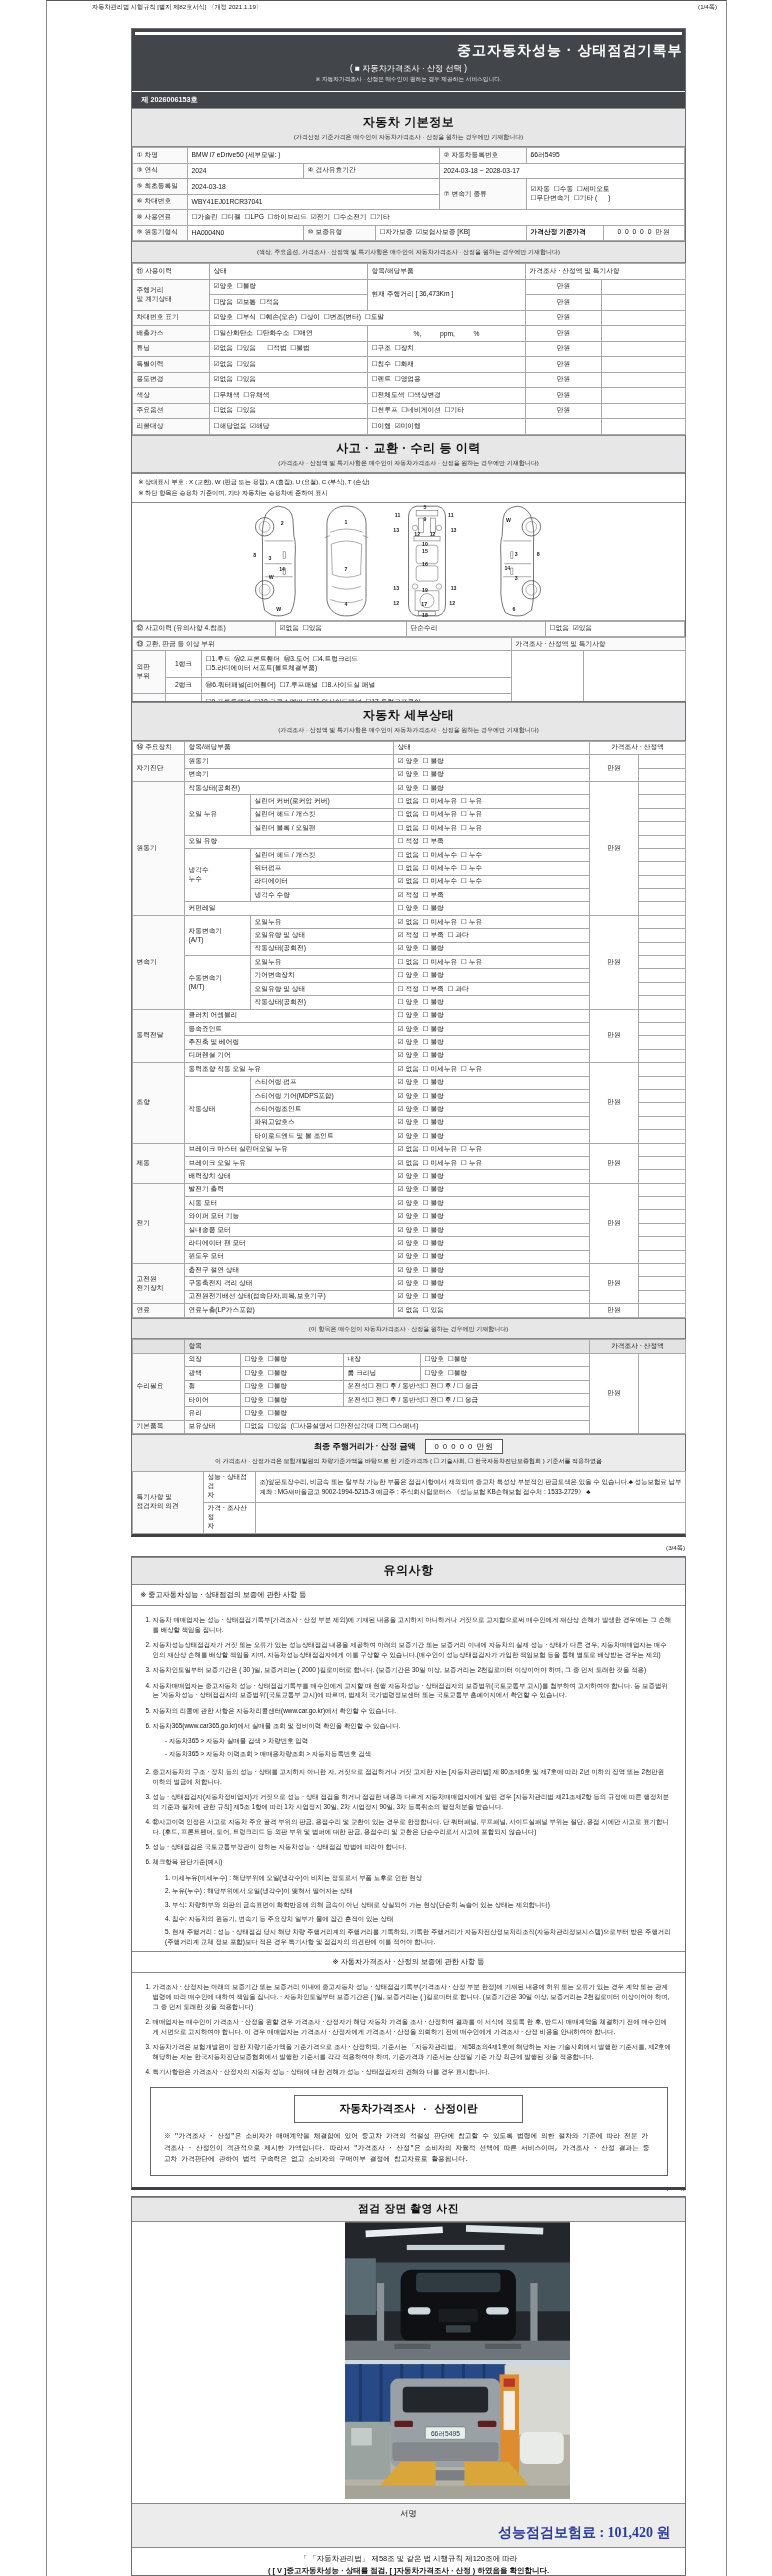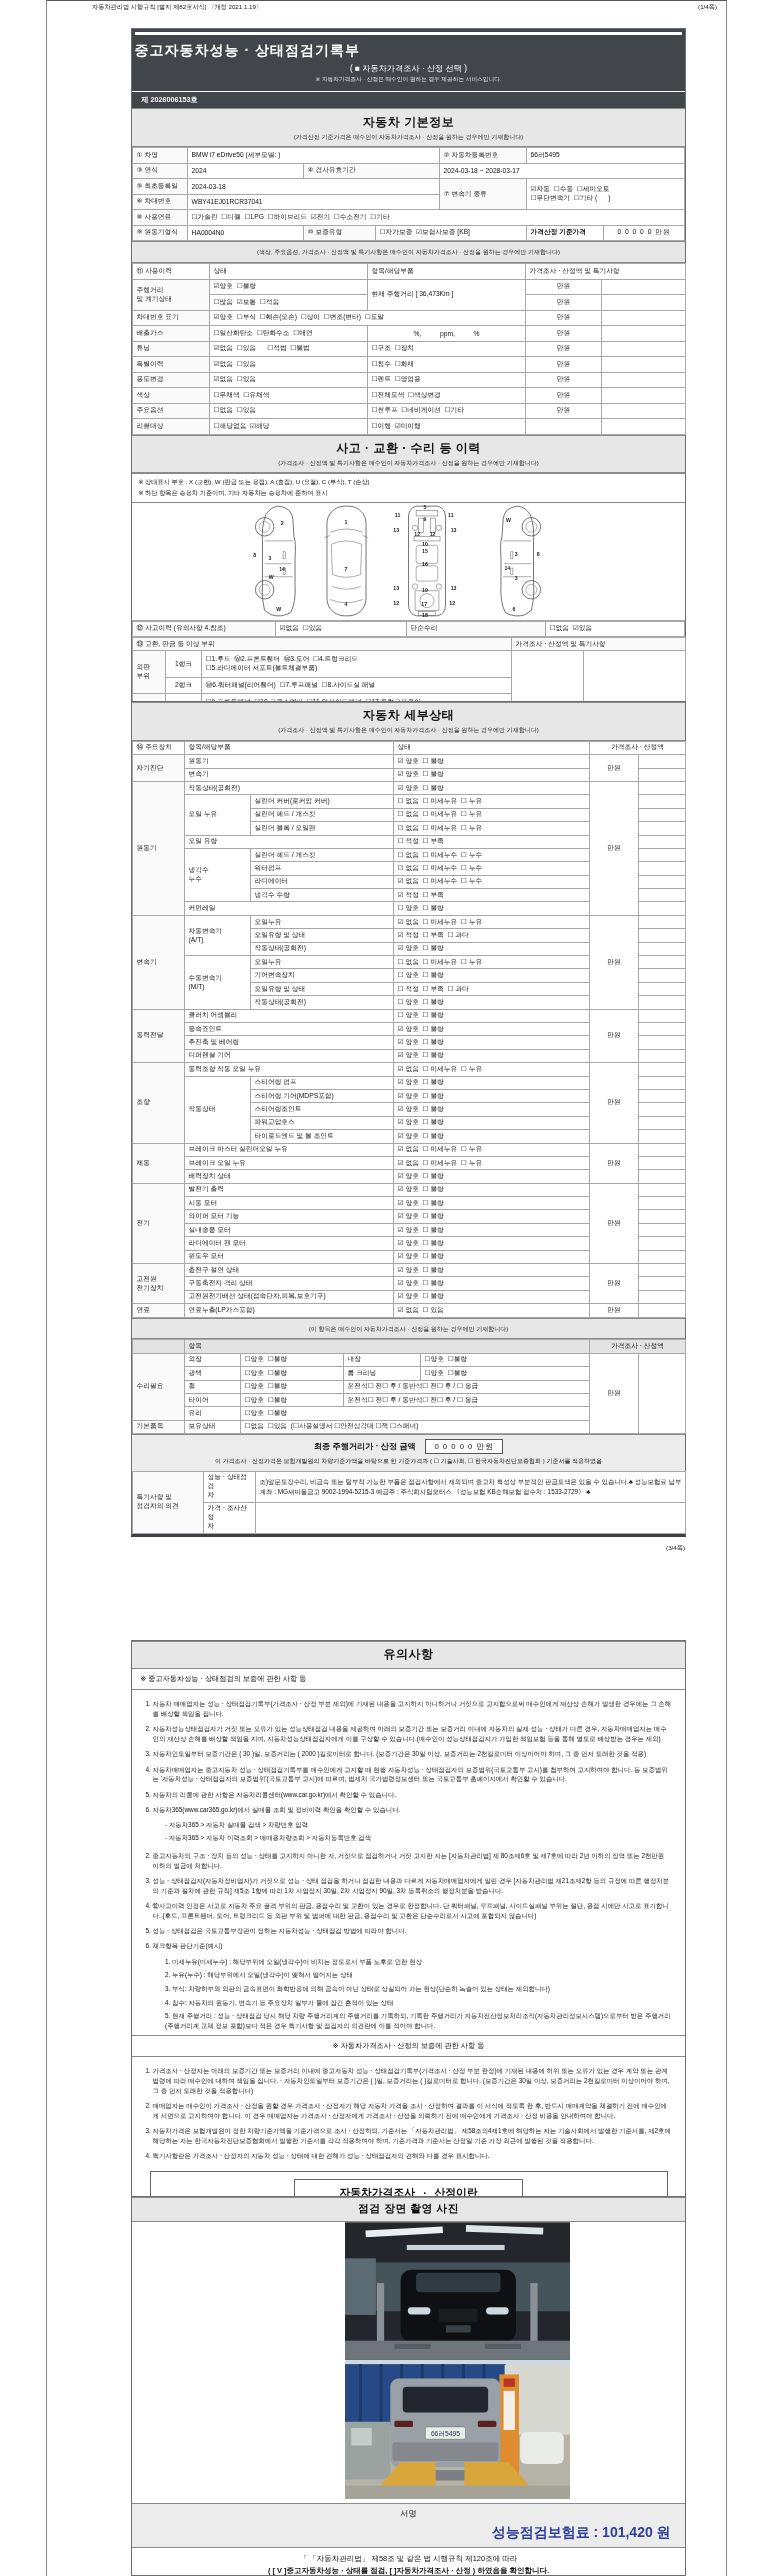--- a/index.html
+++ b/index.html
@@ -5,21 +5,21 @@
   html,body{margin:0;padding:0;background:#fff;}
   body{font-family:"Liberation Sans","DejaVu Sans",sans-serif;color:#111;}
   .sheet{position:relative;width:773px;height:2576px;background:#fff;overflow:hidden;}
   .frame{position:absolute;left:46px;right:46px;top:0;bottom:0;border-left:0.5px solid #8a8a8a;border-right:0.5px solid #8a8a8a;border-top:0.5px solid #555;}
   .lawline{position:absolute;top:3.1px;left:92px;right:56px;display:flex;justify-content:space-between;font-size:6.2px;color:#222;}
   .pagemark{position:absolute;right:88px;font-size:6.2px;color:#222;}
   .page{position:absolute;left:131px;width:555px;border:1px solid #6b6f73;border-bottom:3.1px solid #3d4145;background:#fff;box-sizing:border-box;}
   
   .titlebox{background:#42464a;padding:2.6px 2.6px 7.2px 2.6px;}
   .titlebox .stripe{height:3.1px;background:#fff;margin-bottom:7.2px;}
-  .titlebox h1{margin:0;text-align:left;color:#fff;font-size:14px;letter-spacing:1px;font-weight:bold;}
+  .titlebox h1{margin:0;text-align:right;color:#fff;font-size:14px;letter-spacing:1px;font-weight:bold;}
   .titlebox .t2{text-align:center;color:#fff;font-size:8.2px;margin-top:3.1px;}
   .titlebox .t3{text-align:center;color:#e8e8e8;font-size:5.7px;margin-top:2.1px;}
   .docbar{background:#42464a;color:#fff;font-size:7.2px;font-weight:bold;padding:2.6px 0 3.6px 9.3px;border-top:1px solid #fff;}
   .sechead{background:#e7e7e7;border-top:0.5px solid #8a8a8a;border-bottom:0.5px solid #8a8a8a;text-align:center;padding:4.1px 2.1px 4.6px;}
   .sechead h2{margin:0;font-size:12px;font-weight:bold;letter-spacing:0.5px;}
   .sechead .sub{font-size:6px;margin-top:2.1px;color:#222;}
   table{border-collapse:collapse;table-layout:fixed;width:100%;}
   td{border:0.5px solid #a8a8a8;font-size:6.7px;padding:1px 3.6px;height:13.4px;overflow:hidden;white-space:pre-wrap;vertical-align:middle;box-sizing:border-box;}
   td.lab{background:#fafafa;color:#222;}
   td.ctr{text-align:center;}
@@ -36,21 +36,21 @@
   
   .subbar{border-bottom:0.5px solid #8a8a8a;padding:5.2px 8.2px;font-size:7.2px;}
   .nitem{font-size:6.4px;line-height:1.55;margin:5.2px 13.4px 5.2px 20.6px;text-indent:-7.2px;}
   .nsub{font-size:6.4px;line-height:1.5;margin:4.1px 13.4px 4.1px 33px;}
   .pricing-outer{border:0.5px solid #666;margin:9.3px 17.5px 11.3px;padding:7.2px 13.4px 9.3px;font-family:Liberation Mono, monospace;}
   .pricing-title{border:0.5px solid #666;width:222px;margin:0 auto 8.2px;text-align:center;font-size:10.8px;font-weight:bold;padding:6.2px 2.1px;}
   .pricing-text{font-size:6.7px;line-height:1.7;}
   
   .photos{margin-left:213px;width:225px;}
   .photo{width:225px;display:block;}
-  .signbox{background:#ececec;border-top:0.5px solid #8a8a8a;border-bottom:0.5px solid #8a8a8a;margin-top:4.1px;padding:4.1px 0 5.2px;}
+  .signbox{background:#ececec;border-top:0.5px solid #8a8a8a;border-bottom:0.5px solid #8a8a8a;margin-top:4.1px;padding:4.1px 0 5.2px;font-family:Liberation Serif, serif;}
   .signbox .st{text-align:center;font-size:8.2px;}
   .signbox .fee{text-align:right;padding-right:14.4px;color:#2c3e9a;font-size:14px;font-weight:bold;margin-top:5.2px;}
   .confirm{padding:5.2px 0 3.1px;text-align:center;font-size:7.5px;line-height:1.6;}
   .bold{font-weight:bold;}
 </style>
 </head>
 <body>
 
 <div class="sheet">
   <div class="frame"></div>
@@ -680,21 +680,21 @@
       </tr>
       <tr style="height:31px;">
         <td>가격 · 조사산정
 자</td>
         <td></td>
       </tr>
     </tbody>
       </table>
   </div>
 
-  <div class="page" style="top:1640px;">
+  <div class="page" style="top:1556px;">
     <div class="sechead">
       <h2>유의사항</h2>
     </div>
     <div class="subbar">※ 중고자동차성능 · 상태점검의 보증에 관한 사항 등</div>
     <div style="padding-top:4.1px;">
       <div class="nitem">1.  자동차 매매업자는 성능 · 상태점검기록부(가격조사 · 산정 부분 제외)에 기재된 내용을 고지하지 아니하거나 거짓으로 고지함으로써 매수인에게 재산상 손해가 발생한 경우에는 그 손해를 배상할 책임을 집니다.</div>
       <div class="nitem">2.  자동차성능상태점검자가 거짓 또는 오류가 있는 성능상태점검 내용을 제공하여 아래의 보증기간 또는 보증거리 이내에 자동차의 실제 성능 · 상태가 다른 경우, 자동차매매업자는 매수인의 재산상 손해를 배상할 책임을 지며, 자동차성능상태점검자에게 이를 구상할 수 있습니다.(매수인이 성능상태점검자가 가입한 책임보험 등을 통해 별도로 배상받는 경우는 제외)</div>
       <div class="nitem">3.  자동차인도일부터 보증기간은 ( 30 )일, 보증거리는 ( 2000 )킬로미터로 합니다. (보증기간은 30일 이상, 보증거리는 2천킬로미터 이상이어야 하며, 그 중 먼저 도래한 것을 적용)</div>
       <div class="nitem">4.  자동차매매업자는 중고자동차 성능 · 상태점검기록부를 매수인에게 고지할 때 현행 자동차성능 · 상태점검자의 보증범위(국토교통부 고시)를 첨부하여 고지하여야 합니다. 동 보증범위는 '자동차성능 · 상태점검자의 보증범위'(국토교통부 고시)에 따르며, 법제처 국가법령정보센터 또는 국토교통부 홈페이지에서 확인할 수 있습니다.</div>
       <div class="nitem">5.  자동차의 리콜에 관한 사항은 자동차리콜센터(www.car.go.kr)에서 확인할 수 있습니다.</div>

